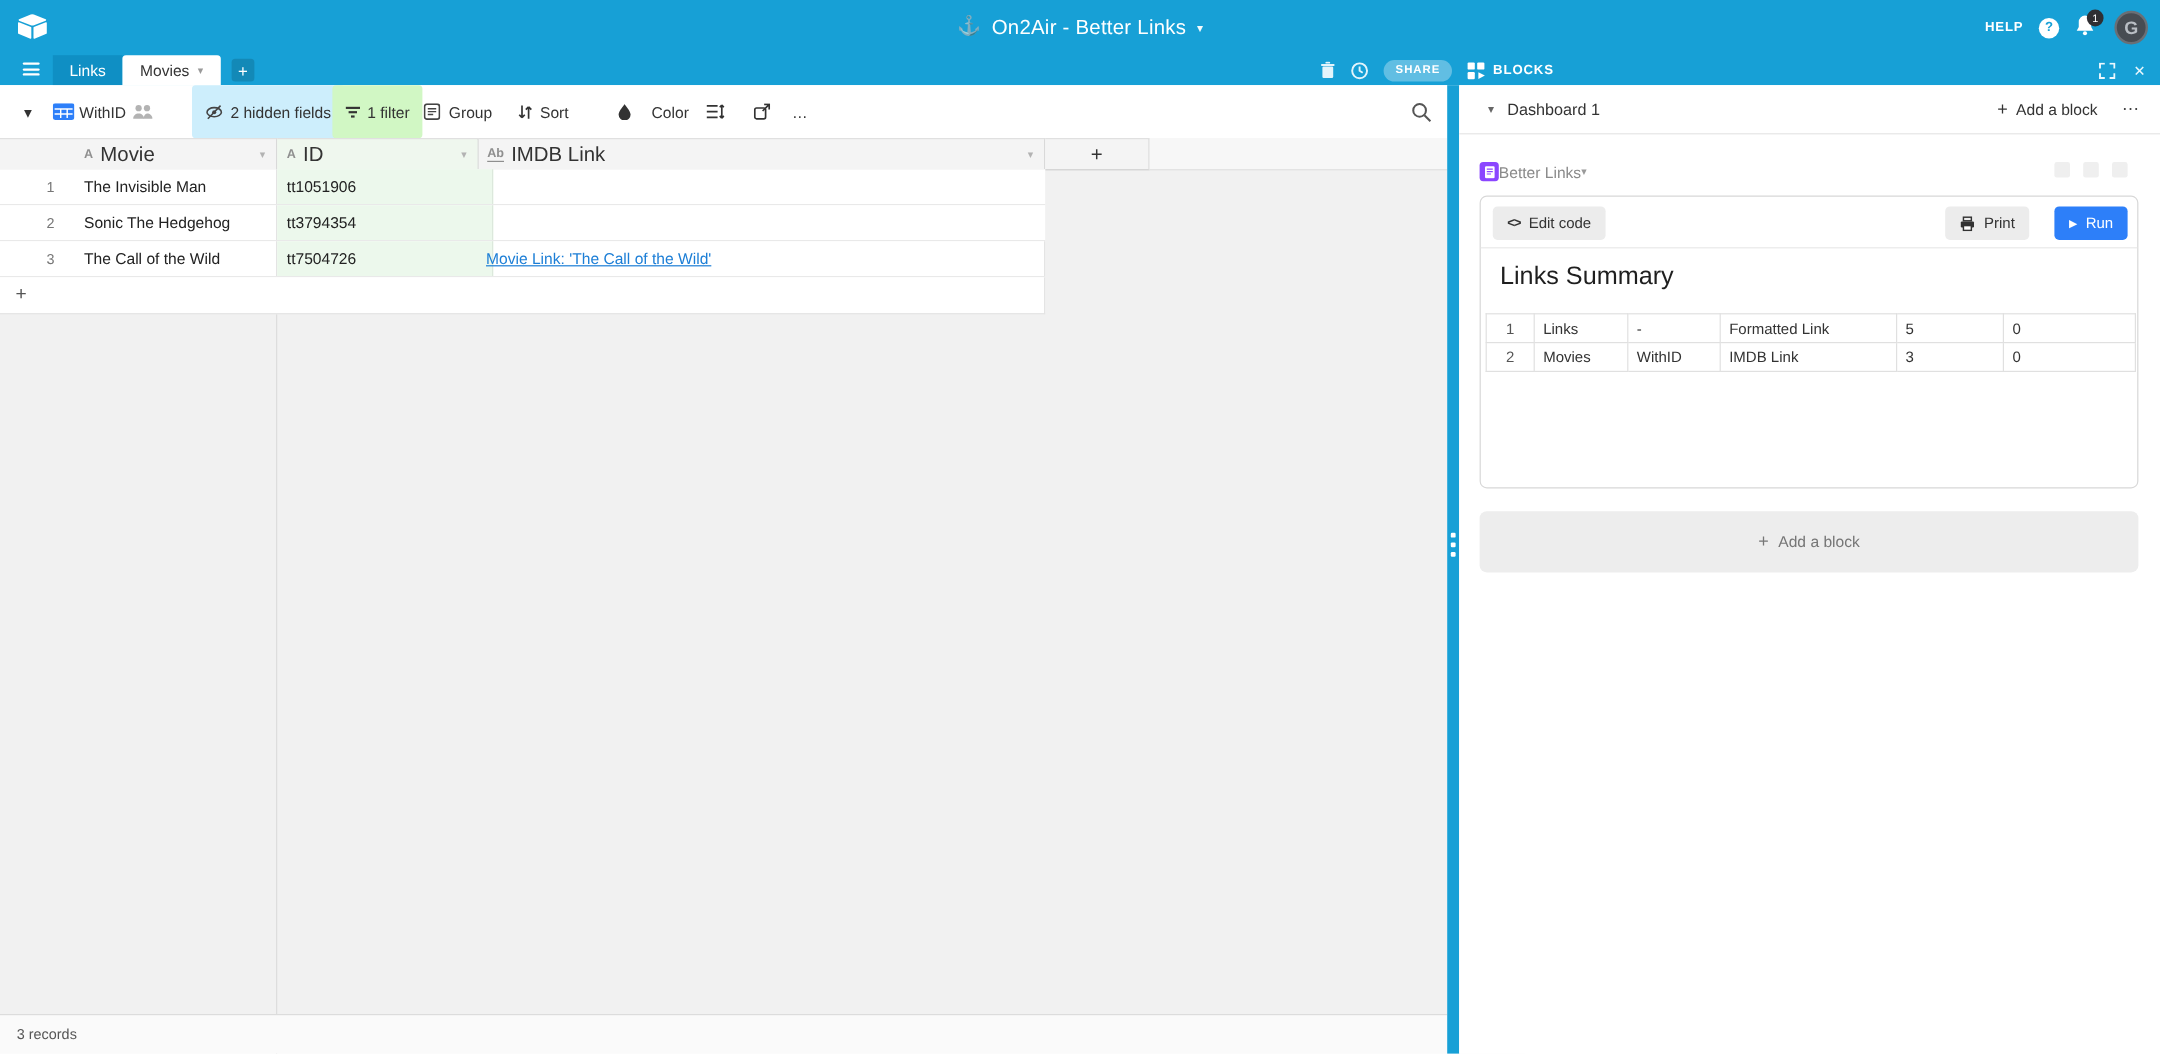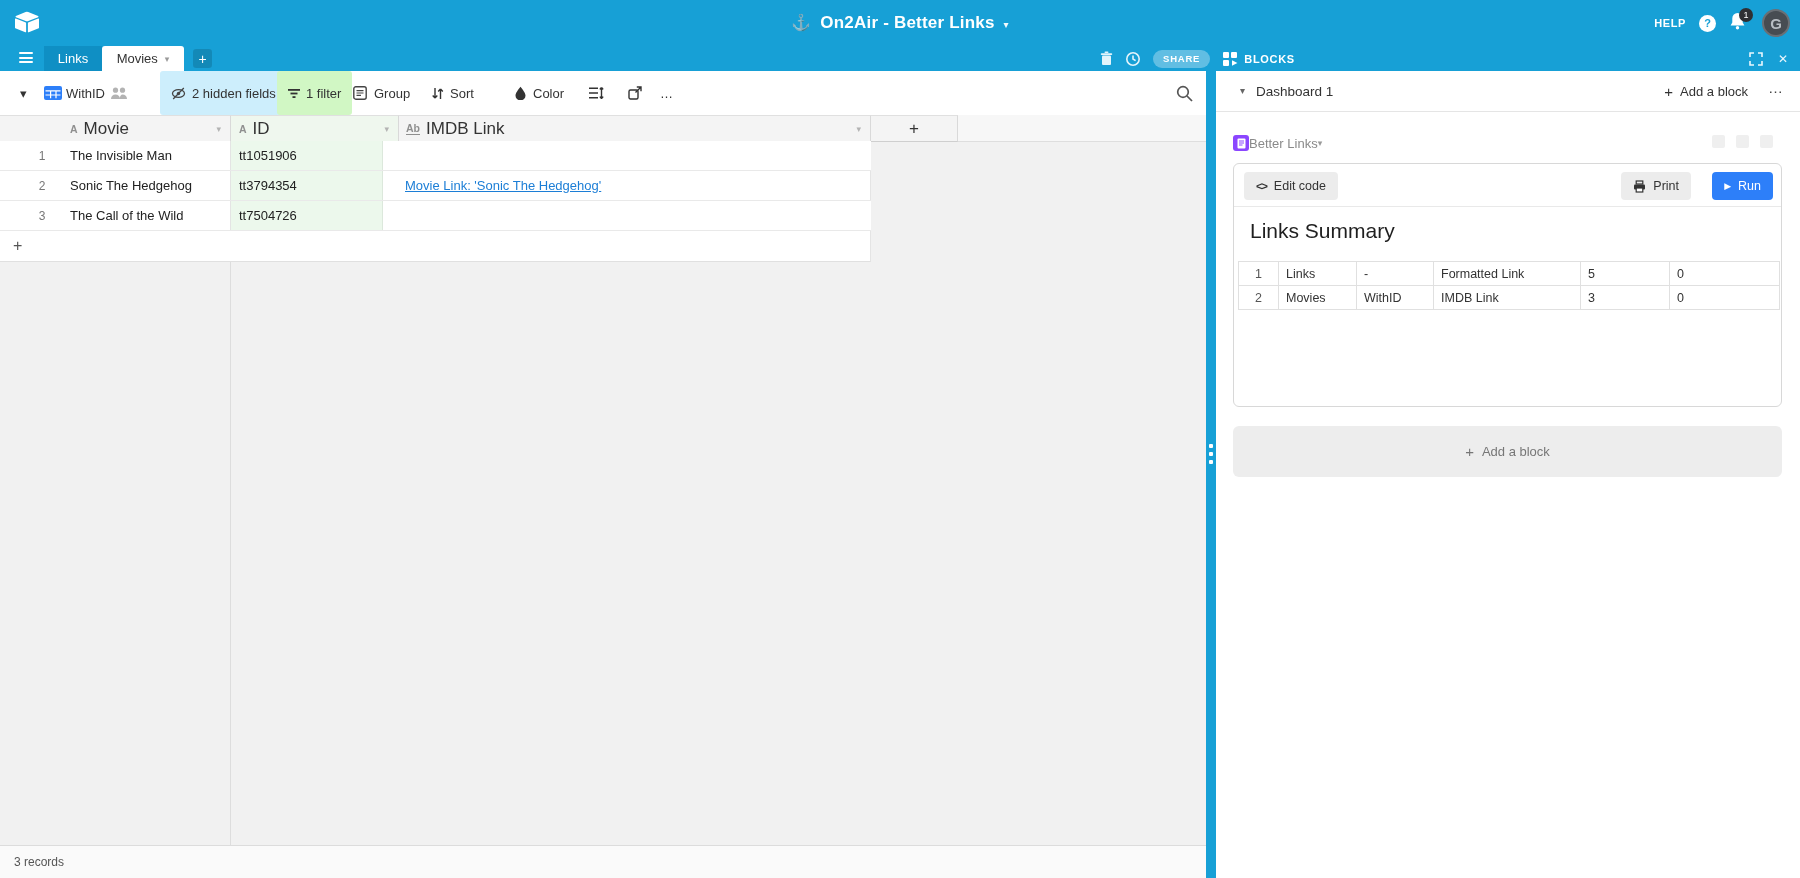--- a/index.html
+++ b/index.html
@@ -5,21 +5,21 @@
   * { margin:0; padding:0; box-sizing:border-box; }
   html,body { width:1800px; height:878px; overflow:hidden; background:#fff;
     font-family:"Liberation Sans", sans-serif; }
 
   
   .chrome { position:absolute; left:0; top:0; width:1800px; height:71px; background:#17a0d6; }
   .logo { position:absolute; left:14px; top:11px; }
   .title-group { position:absolute; left:0; top:0; width:1800px; height:46px;
     display:flex; align-items:center; justify-content:center; gap:9px; color:#fff; cursor:pointer; }
   .anchor-ic { font-size:16px; line-height:1; }
-  .app-title { font-size:17px; font-weight:bold; letter-spacing:.2px; }
+  .app-title { font-size:17px; font-weight:normal; letter-spacing:.2px; }
   .title-caret { font-size:10px; opacity:.95; margin-top:2px; }
   .topbar-right { position:absolute; right:10px; top:0; height:46px;
     display:flex; align-items:center; gap:13px; }
   .help-label { color:#fff; font-size:11px; font-weight:bold; letter-spacing:.6px; }
   .q-circle { width:17px; height:17px; border-radius:50%; background:#fff; color:#17a0d6;
     font-size:11px; font-weight:bold; display:flex; align-items:center; justify-content:center; }
   .bell-wrap { position:relative; width:20px; height:22px; }
   .badge { position:absolute; right:-4px; top:-4px; width:14px; height:14px; border-radius:50%;
     background:#2f2f33; color:#fff; font-size:9px; display:flex; align-items:center; justify-content:center; }
   .avatar { width:28px; height:28px; border-radius:50%; background:#474c52; color:#b9bec4;
@@ -55,21 +55,21 @@
     color:#333; font-size:13px; cursor:pointer; }
   .tb-caret { left:20px; color:#808080; font-size:10px; }
   .tb-viewicon { left:44px; }
   .tb-viewname { left:66px; font-weight:500; }
   .tb-people { left:110px; }
   .pill { border-radius:3px; padding:0 11px; height:22px; top:11px; gap:6px; }
   .pill-hidden { left:160px; background:#cdeefc; }
   .pill-filter { left:277px; background:#d1f7c4; }
   .tb-group { left:353px; gap:7px; }
   .tb-sort { left:431px; gap:6px; }
-  .tb-color { left:514px; gap:6px; }
+  .tb-color { left:514px; gap:16px; }
   .tb-rowheight { left:588px; }
   .tb-openview { left:628px; }
   .tb-dots { left:660px; font-size:15px; color:#333; letter-spacing:1px; }
   .tb-search { left:1176px; }
 
   
   .grid-bg { position:absolute; left:0; top:115px; width:1206px; height:730px; background:#f1f1f1; }
   .hdr-cell { position:absolute; top:115px; height:27px; background:#f4f4f4;
     border-top:1px solid #e0e0e0; border-bottom:1px solid #cfcfcf; border-right:1px solid #d9d9d9;
     display:flex; align-items:center; font-size:13px; color:#333; }
@@ -88,21 +88,21 @@
   .pad-movie { padding-left:70px; }
 
   .grid-row { position:absolute; left:0; width:871px; height:30px; background:#fff;
     border-bottom:1px solid #e9e9e9; }
   .r0 { top:141px; } .r1 { top:171px; } .r2 { top:201px; }
   .cell { position:absolute; top:0; height:29px; display:flex; align-items:center;
     font-size:13px; color:#222; }
   .cell-num { left:30px; width:24px; justify-content:center; color:#777; font-size:12px; }
   .cell-movie { left:65px; width:166px; padding-left:5px; }
   .vline-a { position:absolute; left:230px; top:0; width:1px; height:29px; background:#e4e4e4; }
-  .cell-id { left:231px; width:152px; background:#ecf8ec; padding-left:8px;
+  .cell-id { left:231px; width:180px; background:#ecf8ec; padding-left:8px;
     border-right:1px solid #dcE8dc; }
   .cell-link { left:399px; width:472px; padding-left:6px; border-right:1px solid #e4e4e4; }
   .cell-link a { color:#1c7ed6; font-size:13px; text-decoration:underline; cursor:pointer; }
   .add-row { position:absolute; left:0; top:231px; width:871px; height:31px; background:#fff;
     border-bottom:1px solid #e0e0e0; border-right:1px solid #e4e4e4; display:flex; align-items:center;
     padding-left:13px; font-size:16px; color:#555; cursor:pointer; }
   .frozen-line { position:absolute; left:230px; top:262px; width:1px; height:616px; background:#dddddd; }
   .grid-footer { position:absolute; left:0; top:845px; width:1206px; height:33px; background:#fafafa;
     border-top:1px solid #dcdcdc; display:flex; align-items:center; padding-left:14px;
     font-size:12px; color:#555; }
@@ -341,29 +341,29 @@
   <span class="cell cell-num">1</span>
   <span class="cell cell-movie">The Invisible Man</span>
   <span class="vline-a"></span>
   <span class="cell cell-id">tt1051906</span>
 </div>
 <div class="grid-row r1">
   <span class="cell cell-num">2</span>
   <span class="cell cell-movie">Sonic The Hedgehog</span>
   <span class="vline-a"></span>
   <span class="cell cell-id">tt3794354</span>
-  <span class="cell cell-link">
-      <a>Movie Link: 'Sonic The Hedgehog'</a>
-    </span>
 </div>
 <div class="grid-row r2">
   <span class="cell cell-num">3</span>
   <span class="cell cell-movie">The Call of the Wild</span>
   <span class="vline-a"></span>
   <span class="cell cell-id">tt7504726</span>
+  <span class="cell cell-link">
+      <a>Movie Link: 'The Call of the Wild'</a>
+    </span>
 </div>
 
 <div class="add-row">+</div>
 <div class="frozen-line"></div>
 
 <div class="grid-footer">
   <span>3 records</span>
 </div>
 
 <div class="divider">

